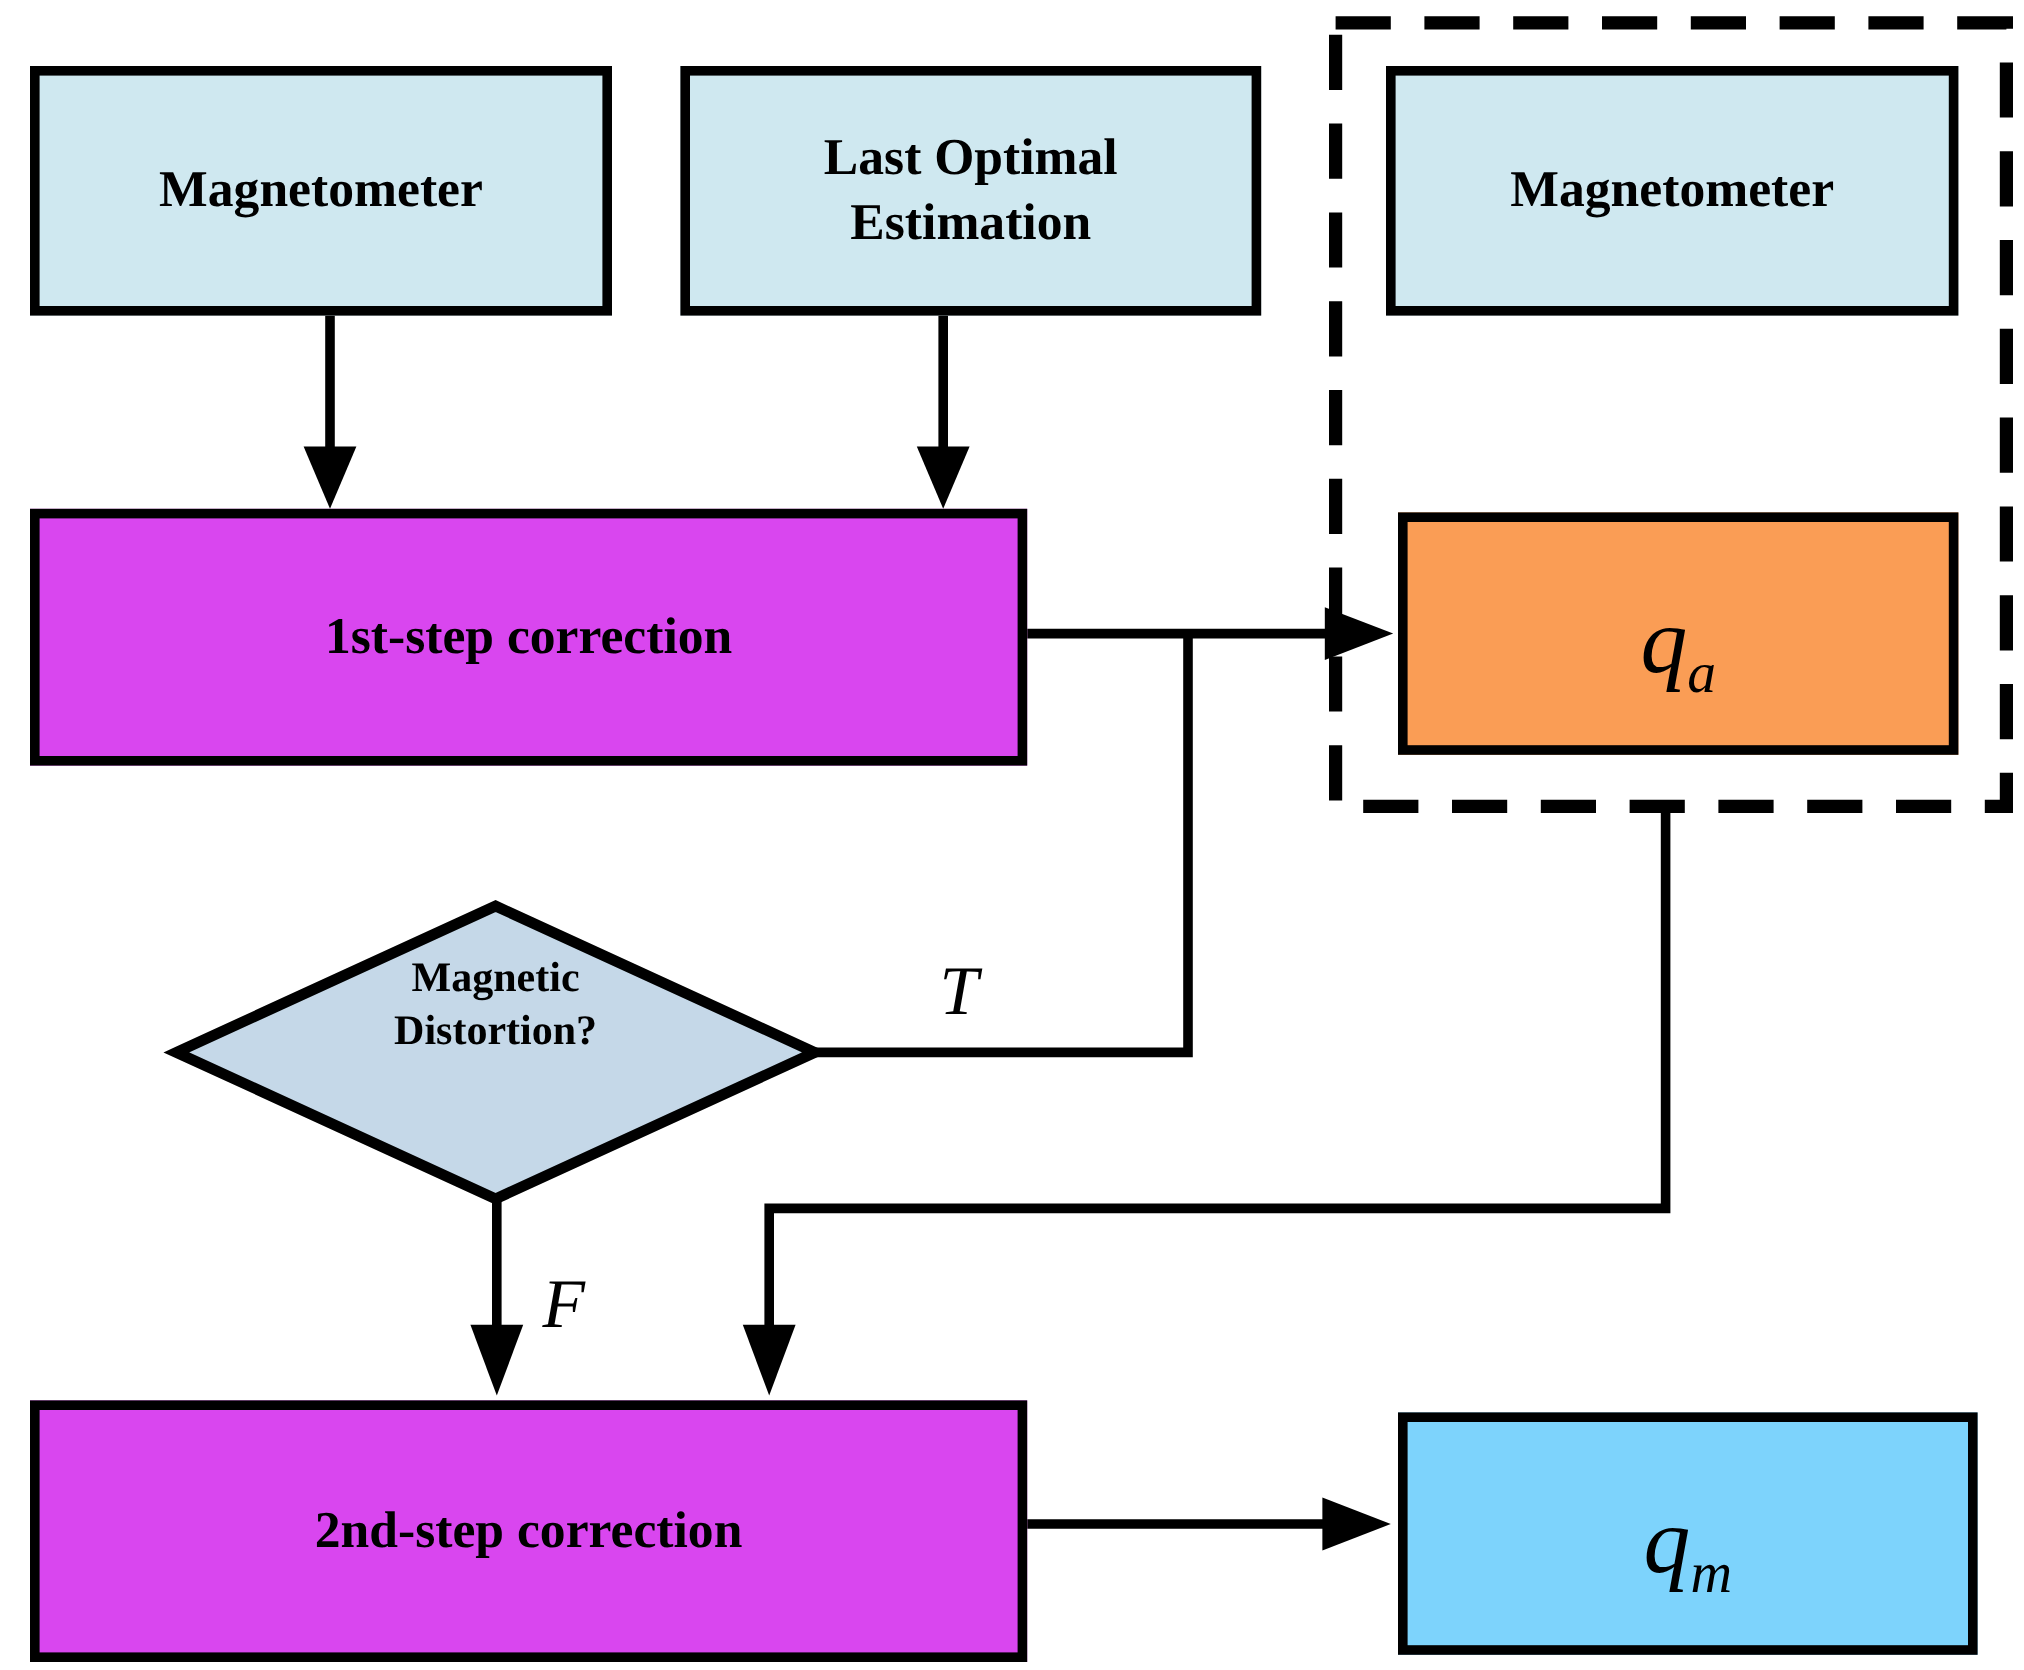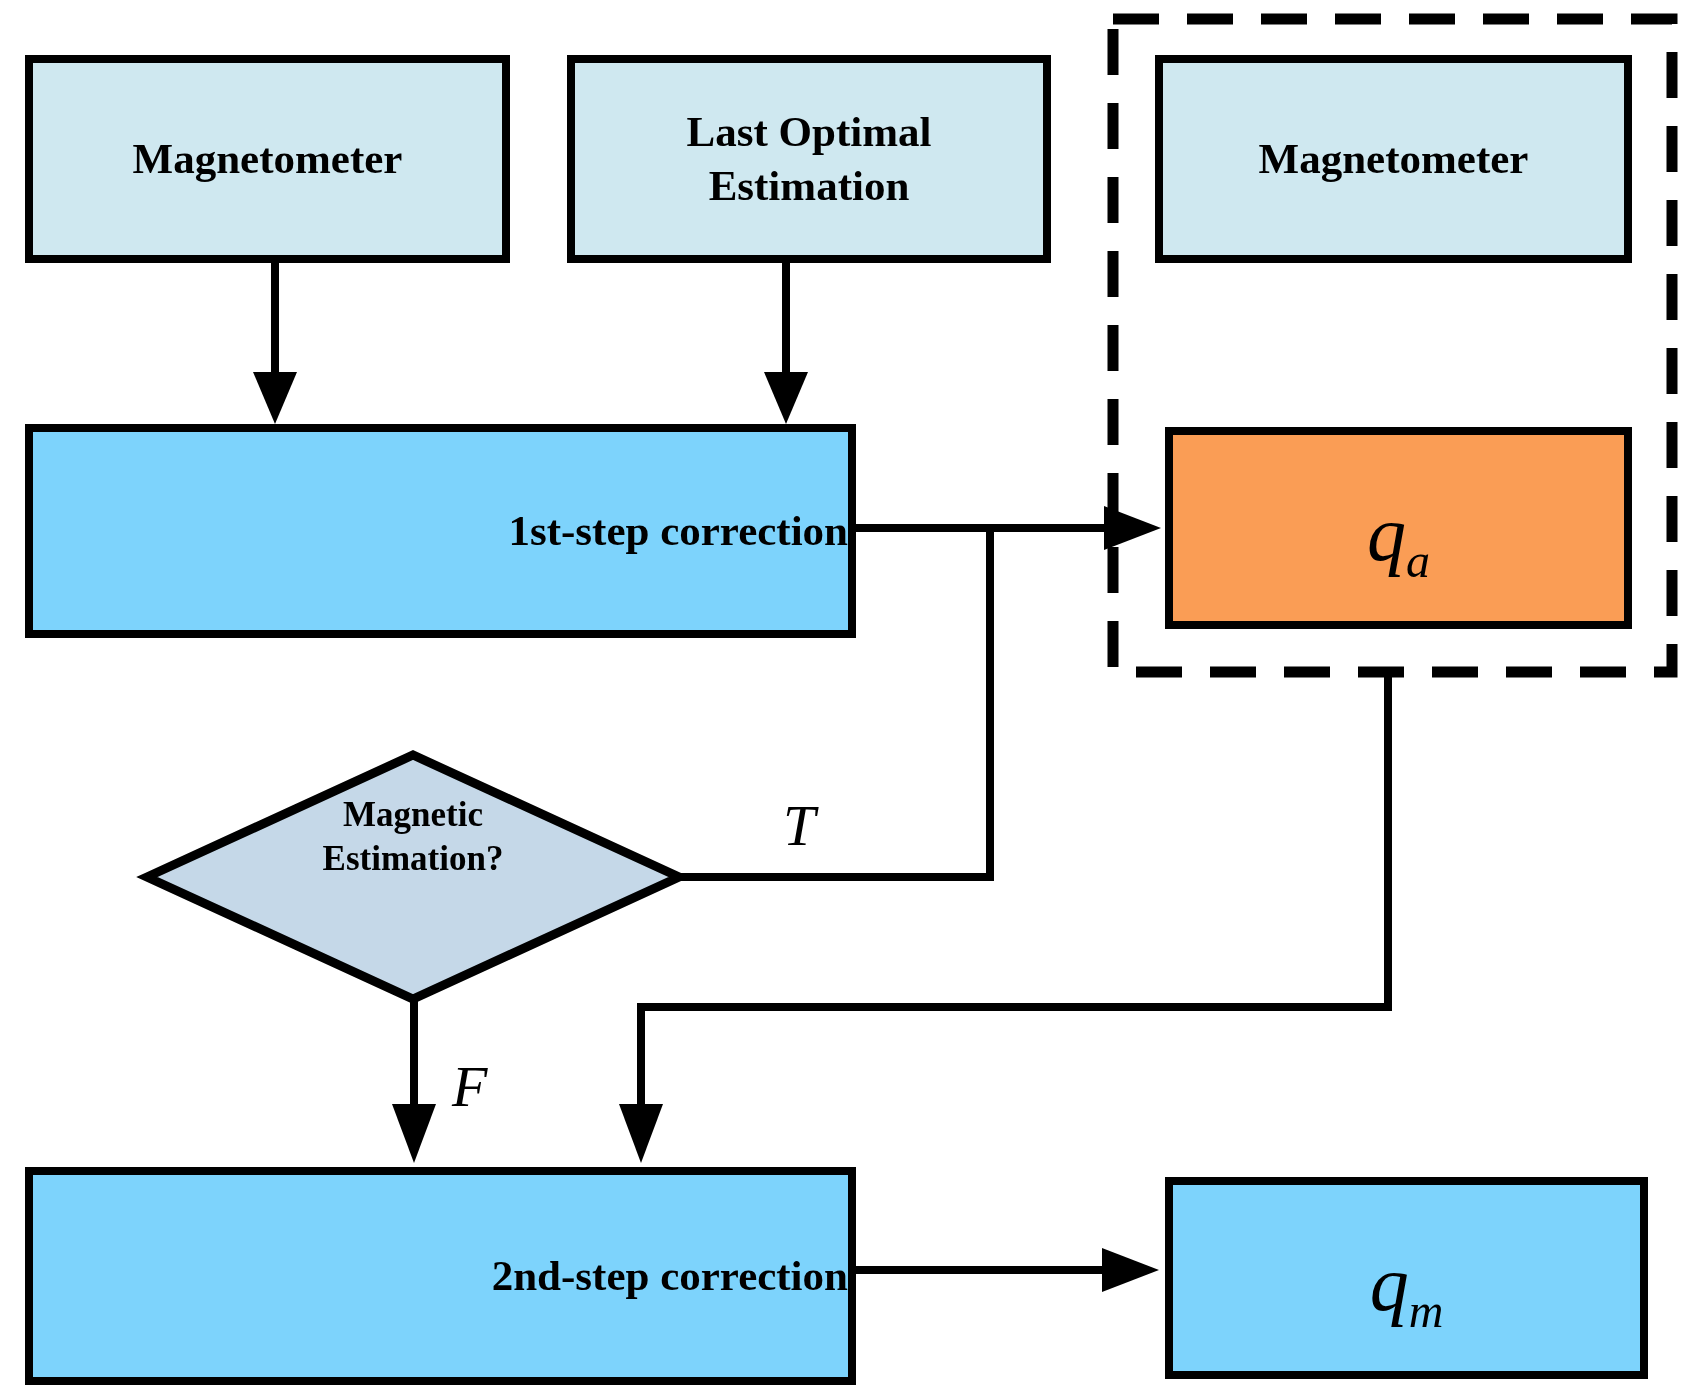--- a/index.html
+++ b/index.html
@@ -14,21 +14,21 @@
   .node{
     position:absolute;z-index:2;
     border:8px solid #000;
     box-sizing:border-box;
     display:flex;align-items:center;justify-content:center;
     text-align:center;
     font-weight:bold;color:#000;
     font-size:43px;line-height:1.25;
   }
   .blue{background:#cfe8f0;}
-  .green{background:#7dd3fc;justify-content:flex-end;}
+  .green{background:#d946ef;}
   .qa{background:#fa9d55;}
   .qm{background:#7dd3fc;}
   .qtext{
     font-weight:normal;font-style:italic;font-size:78px;line-height:1;margin-top:12px;
   }
   .qtext sub{font-size:48px;line-height:0;vertical-align:-0.35em;}
   .floatlabel{
     position:absolute;z-index:3;
     font-style:italic;font-size:58px;color:#000;
     line-height:1;font-weight:normal;
@@ -101,21 +101,21 @@
   <div class="node green" style="left:25px;top:424px;width:831px;height:214px;">
     <span>1st-step correction</span>
   </div>
 
   <div class="node qa" style="left:1165px;top:427px;width:467px;height:202px;">
     <span class="qtext"><span>q</span><sub>a</sub></span>
   </div>
 
   <div class="diamond-label" style="left:213px;top:793px;">
     <span>Magnetic</span><br>
-    <span>Estimation?</span>
+    <span>Distortion?</span>
   </div>
 
   <div class="floatlabel" style="left:783px;top:797px;">T</div>
 
   <div class="floatlabel" style="left:452px;top:1058px;">F</div>
 
   <div class="node green" style="left:25px;top:1167px;width:831px;height:218px;">
     <span>2nd-step correction</span>
   </div>
 

